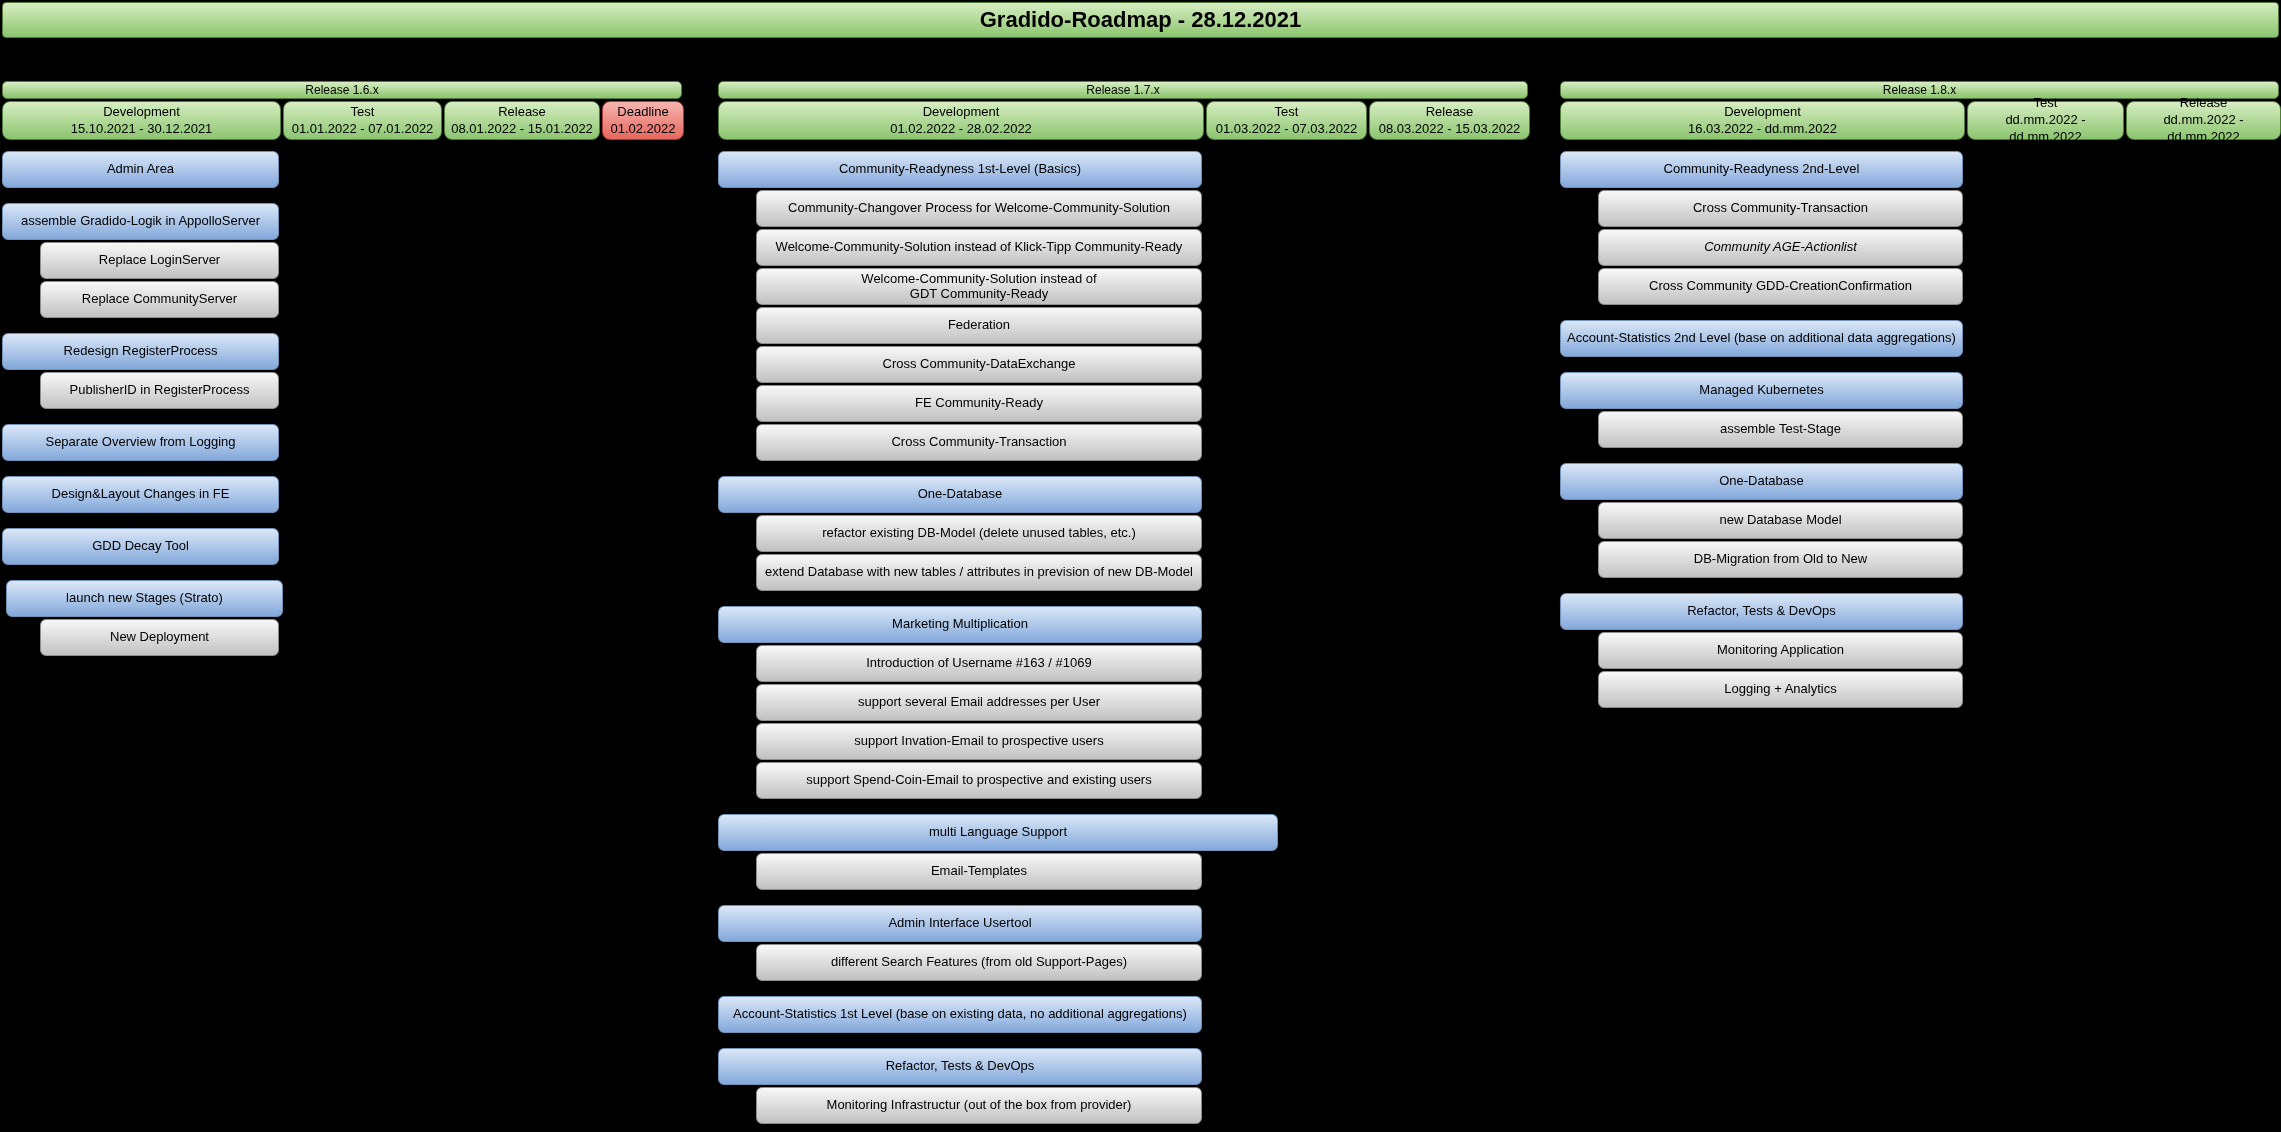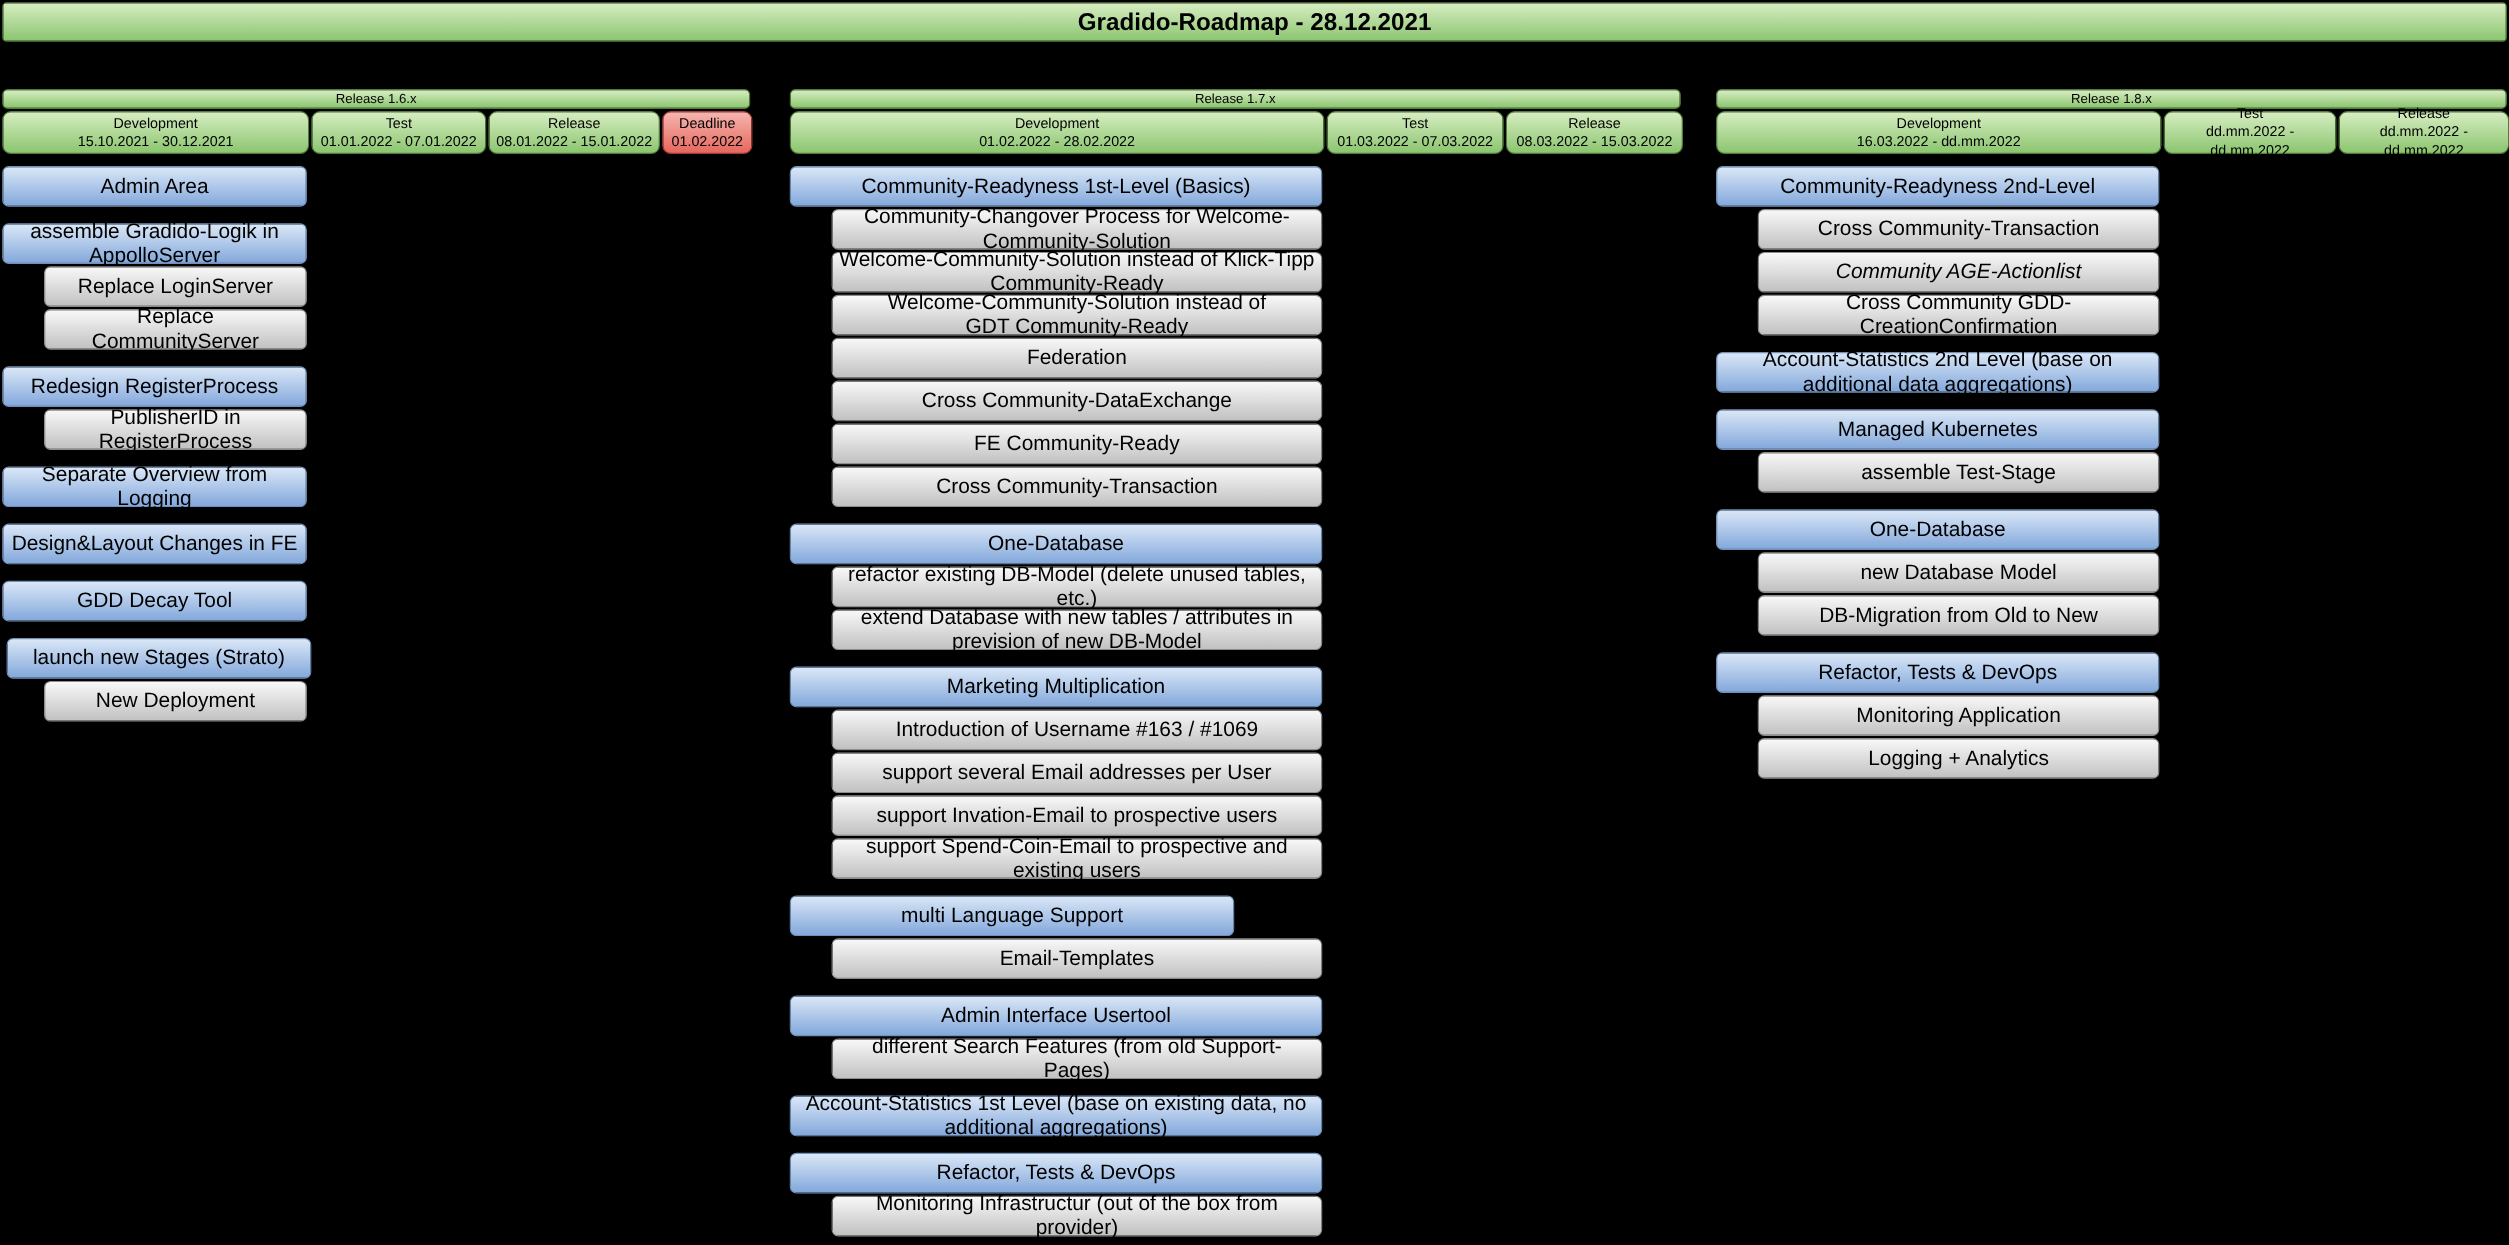--- a/index.html
+++ b/index.html
@@ -18,21 +18,21 @@
   .phase{position:absolute;top:101px;height:37px;border-radius:8px;
     display:flex;flex-direction:column;align-items:center;justify-content:center;
     font-size:13px;line-height:1.3;text-align:center;
     box-shadow:1px 2px 2px rgba(0,0,0,.55);}
   .phase.green{background:linear-gradient(to bottom,var(--green-top),var(--green-bottom));
     border:1px solid var(--green-border);}
   .phase.red{background:linear-gradient(to bottom,var(--red-top),var(--red-bottom));
     border:1px solid var(--red-border);}
   .task{position:absolute;height:37px;border-radius:6px;
     display:flex;align-items:center;justify-content:center;
-    font-size:19px;line-height:1.15;text-align:center;white-space:pre-line;
+    font-size:13px;line-height:1.15;text-align:center;white-space:pre-line;
     box-shadow:1px 2px 3px rgba(0,0,0,.6);padding:0 6px;box-sizing:border-box;}
   .task.blue{background:linear-gradient(to bottom,var(--blue-top) 0%,var(--blue-bottom) 100%);
     border:1px solid var(--blue-border);}
   .task.gray{background:linear-gradient(to bottom,var(--gray-top),var(--gray-bottom));
     border:1px solid var(--gray-border);}
 </style>
 </head>
 <body>
 
 <div id="canvas">
@@ -92,21 +92,21 @@
         <div class="task gray" style="top: 385px; left: 38px; width: 446px;">FE Community-Ready</div>
         <div class="task gray" style="top: 424px; left: 38px; width: 446px;">Cross Community-Transaction</div>
         <div class="task blue" style="top: 476px; left: 0px; width: 484px;">One-Database</div>
         <div class="task gray" style="top: 515px; left: 38px; width: 446px;">refactor existing DB-Model (delete unused tables, etc.)</div>
         <div class="task gray" style="top: 554px; left: 38px; width: 446px;">extend Database with new tables / attributes in prevision of new DB-Model</div>
         <div class="task blue" style="top: 606px; left: 0px; width: 484px;">Marketing Multiplication</div>
         <div class="task gray" style="top: 645px; left: 38px; width: 446px;">Introduction of Username #163 / #1069</div>
         <div class="task gray" style="top: 684px; left: 38px; width: 446px;">support several Email addresses per User</div>
         <div class="task gray" style="top: 723px; left: 38px; width: 446px;">support Invation-Email to prospective users</div>
         <div class="task gray" style="top: 762px; left: 38px; width: 446px;">support Spend-Coin-Email to prospective and existing users</div>
-        <div class="task blue" style="top: 814px; left: 0px; width: 404px;">multi Language Support</div>
+        <div class="task blue" style="top: 814px; left: 0px; width: 560px;">multi Language Support</div>
         <div class="task gray" style="top: 853px; left: 38px; width: 446px;">Email-Templates</div>
         <div class="task blue" style="top: 905px; left: 0px; width: 484px;">Admin Interface Usertool</div>
         <div class="task gray" style="top: 944px; left: 38px; width: 446px;">different Search Features (from old Support-Pages)</div>
         <div class="task blue" style="top: 996px; left: 0px; width: 484px;">Account-Statistics 1st Level (base on existing data, no additional aggregations)</div>
         <div class="task blue" style="top: 1048px; left: 0px; width: 484px;">Refactor, Tests &amp; DevOps</div>
         <div class="task gray" style="top: 1087px; left: 38px; width: 446px;">Monitoring Infrastructur (out of the box from provider)</div>
       </div>
       <div class="section" style="left: 1560px; width: 719px;">
         <div class="release-bar">Release 1.8.x</div>
         <div class="phase green" style="left: 0px; width: 403px;">

